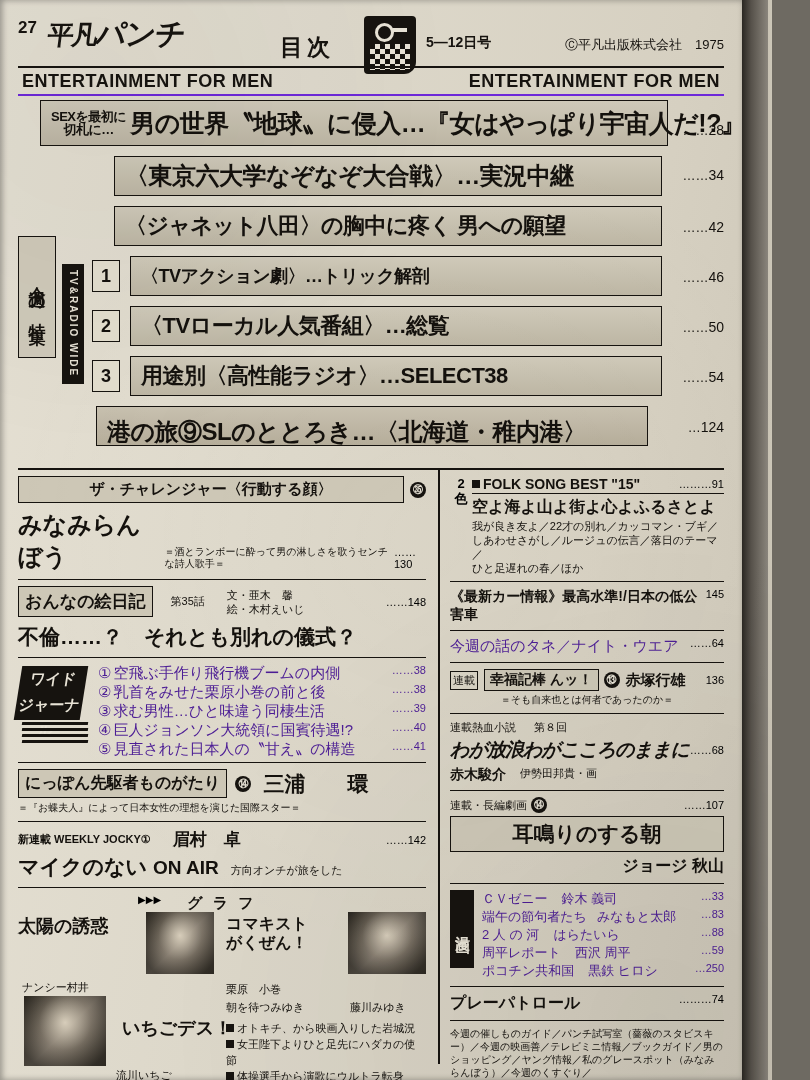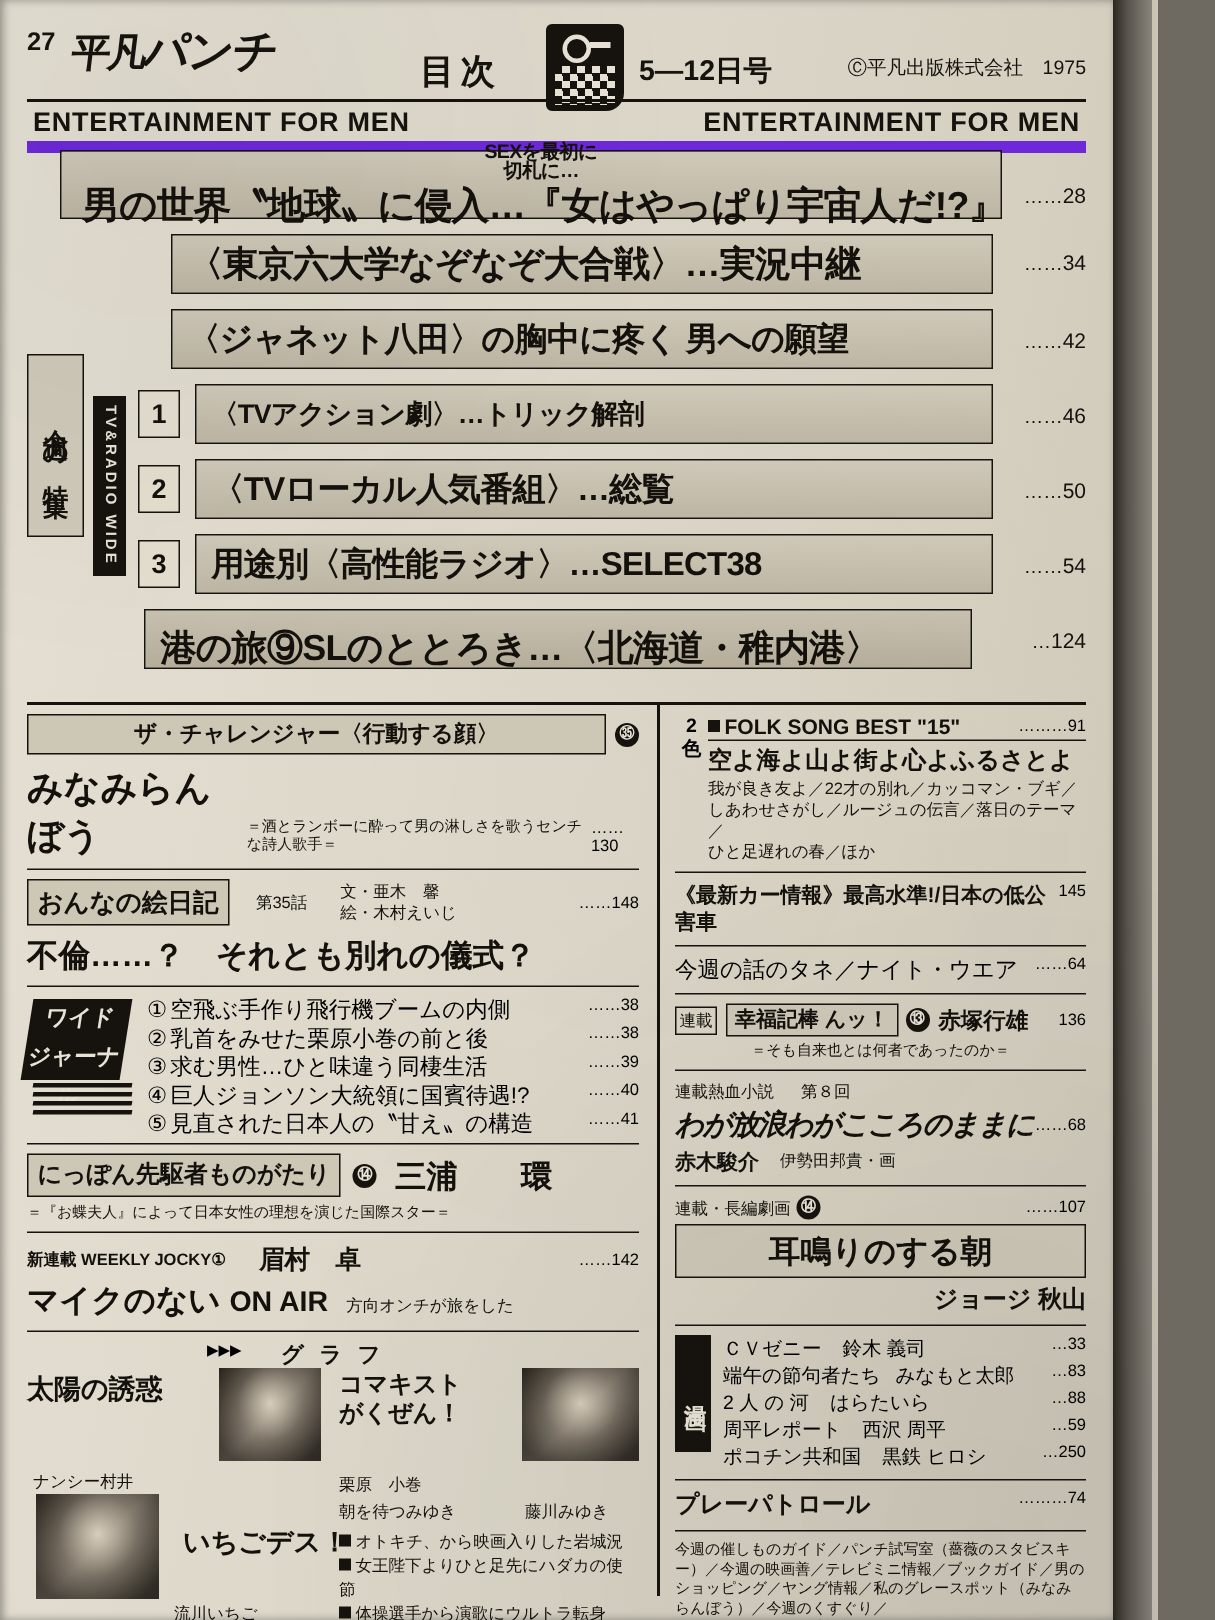--- a/index.html
+++ b/index.html
@@ -28,24 +28,24 @@
   .logo .kanji{font-size:26px;letter-spacing:-2px;}
   .mokuji{position:absolute;left:262px;top:18px;font-size:23px;font-weight:bold;letter-spacing:4px;color:#16130f;}
   .issuebox{position:absolute;left:346px;top:2px;width:52px;height:58px;
      background:#16130f;border-radius:4px 4px 12px 4px;}
   .issuebox .circ{position:absolute;left:11px;top:7px;width:13px;height:13px;border-radius:50%;border:3px solid #e8e3d6;}
   .issuebox .bar{position:absolute;left:29px;top:12px;width:14px;height:4px;background:#e8e3d6;}
   .issuebox .checker{position:absolute;left:6px;top:28px;width:40px;height:26px;
      background:
        repeating-conic-gradient(#e8e3d6 0% 25%, #16130f 0% 50%);
      background-size:10px 10px;}
-  .issuedate{position:absolute;left:408px;top:20px;font-size:19px;font-weight:bold;color:#16130f;}
+  .issuedate{position:absolute;left:408px;top:20px;font-size:14px;font-weight:bold;color:#16130f;}
   .copyright{position:absolute;right:0;top:22px;font-size:13px;color:#16130f;white-space:nowrap;}
   .efm{position:absolute;left:18px;top:66px;width:706px;height:26px;
-      border-top:2px solid #16130f;border-bottom:8px solid #6d28d9;}
+      border-top:2px solid #16130f;border-bottom:2px solid #6d28d9;}
   .efm .l{position:absolute;left:4px;top:3px;font-weight:bold;font-size:18px;letter-spacing:.5px;color:#16130f;}
   .efm .r{position:absolute;right:4px;top:3px;font-weight:bold;font-size:18px;letter-spacing:.5px;color:#16130f;}
 
   
   .features{position:absolute;left:18px;top:100px;width:706px;}
   .frow{position:relative;margin-bottom:10px;height:40px;}
   .fbar{position:absolute;left:30px;right:54px;top:0;height:40px;
      background:linear-gradient(#cfc9b9,#bdb6a4);border:1.5px solid #16130f;
      display:flex;align-items:center;padding:0 10px;box-sizing:border-box;}
   .ftxt{font-weight:bold;font-size:21px;color:#14110d;letter-spacing:-.5px;white-space:nowrap;}
@@ -67,21 +67,21 @@
      display:flex;align-items:center;justify-content:center;font-weight:bold;font-size:18px;color:#14110d;}
 
   
   .cols{position:absolute;left:18px;top:468px;width:706px;height:600px;}
   .vdiv{position:absolute;left:420px;top:0;width:2px;height:596px;background:#16130f;}
   .hdiv{position:absolute;left:0;top:0;width:706px;height:2px;background:#16130f;}
   .colL{position:absolute;left:0;top:8px;width:408px;}
   .colR{position:absolute;left:432px;top:8px;width:274px;}
 
   .boxed{border:1.5px solid #16130f;background:#cdc7b6;padding:3px 6px;font-weight:bold;font-size:15px;color:#14110d;}
-  .lineitem{font-size:15px;color:#000000;margin:0;}
+  .lineitem{font-size:15px;color:#4c1d95;margin:0;}
   .hl{font-weight:bold;font-size:20px;color:#14110d;}
   .small{font-size:11px;color:#14110d;}
   .tiny{font-size:10px;color:#14110d;}
   .dots{font-size:11px;}
   .rule{height:1px;background:#16130f;margin:6px 0;}
   .blackcirc{display:inline-block;width:16px;height:16px;background:#16130f;color:#e8e3d6;border-radius:50%;
      font-size:10px;line-height:16px;text-align:center;font-weight:bold;}
   .sq{display:inline-block;width:8px;height:8px;background:#16130f;margin-right:3px;}
 
   .photo{background:linear-gradient(135deg,#3a352c,#8b8276 50%,#4a443a);position:relative;overflow:hidden;}
@@ -116,21 +116,21 @@
   </div>
   <div class="efm">
     <div class="l">ENTERTAINMENT FOR MEN</div>
     <div class="r">ENTERTAINMENT FOR MEN</div>
   </div>
 
   <div class="features">
 
     <div class="frow" style="height:46px;">
       <div class="fbar" style="left:22px;right:56px;height:46px;">
-        <span class="ftxt" style="display:flex;align-items:center;flex-direction:column;">
+        <span class="ftxt" style="display:flex;align-items:center;">
           <span class="sm" style="display:inline-block;line-height:13px;text-align:center;">SEXを最初に<br>切札に…</span>
           <span class="big" style="margin-left:4px;">男の世界〝地球〟に侵入…『女はやっぱり宇宙人だ!?』</span>
         </span>
       </div>
       <div class="fdots" style="top:22px;">……<span class="fnum">28</span></div>
     </div>
 
     <div class="frow">
       <div class="fbar" style="left:96px;right:62px;">
         <span class="ftxt big" style="font-size:24px;">〈東京六大学なぞなぞ大合戦〉…実況中継</span>

